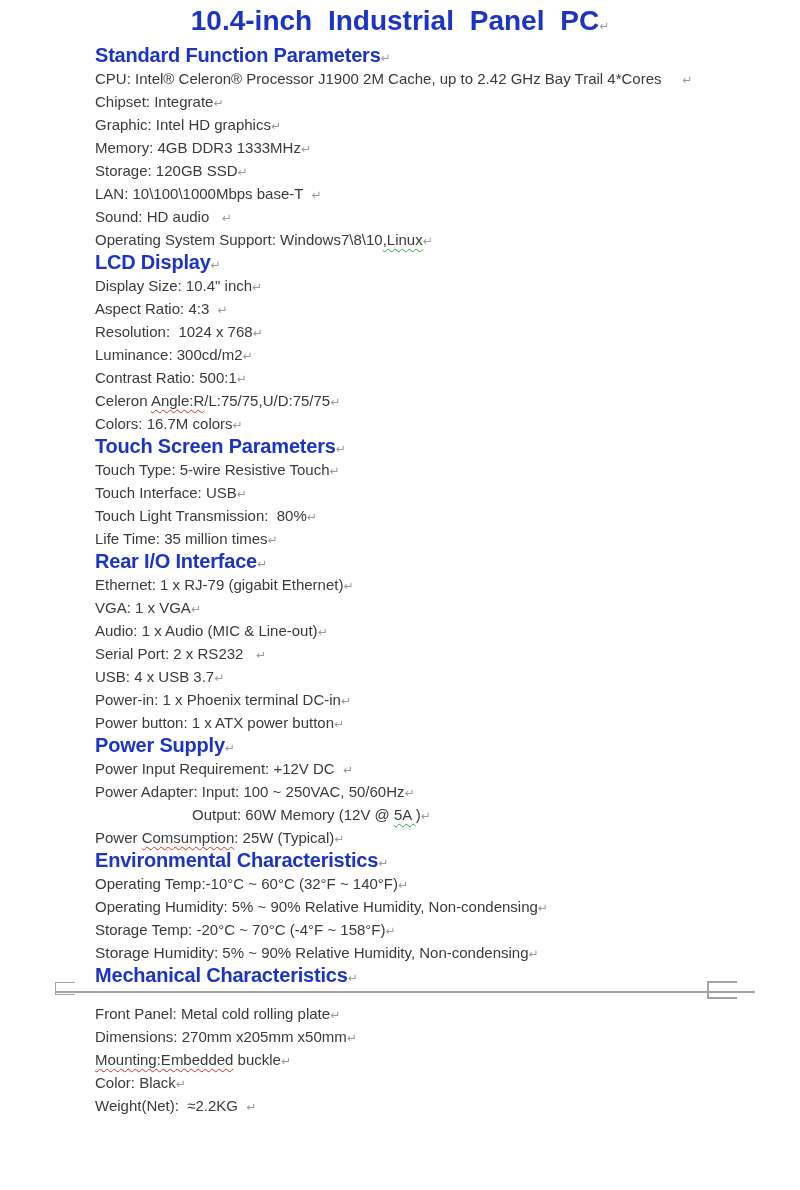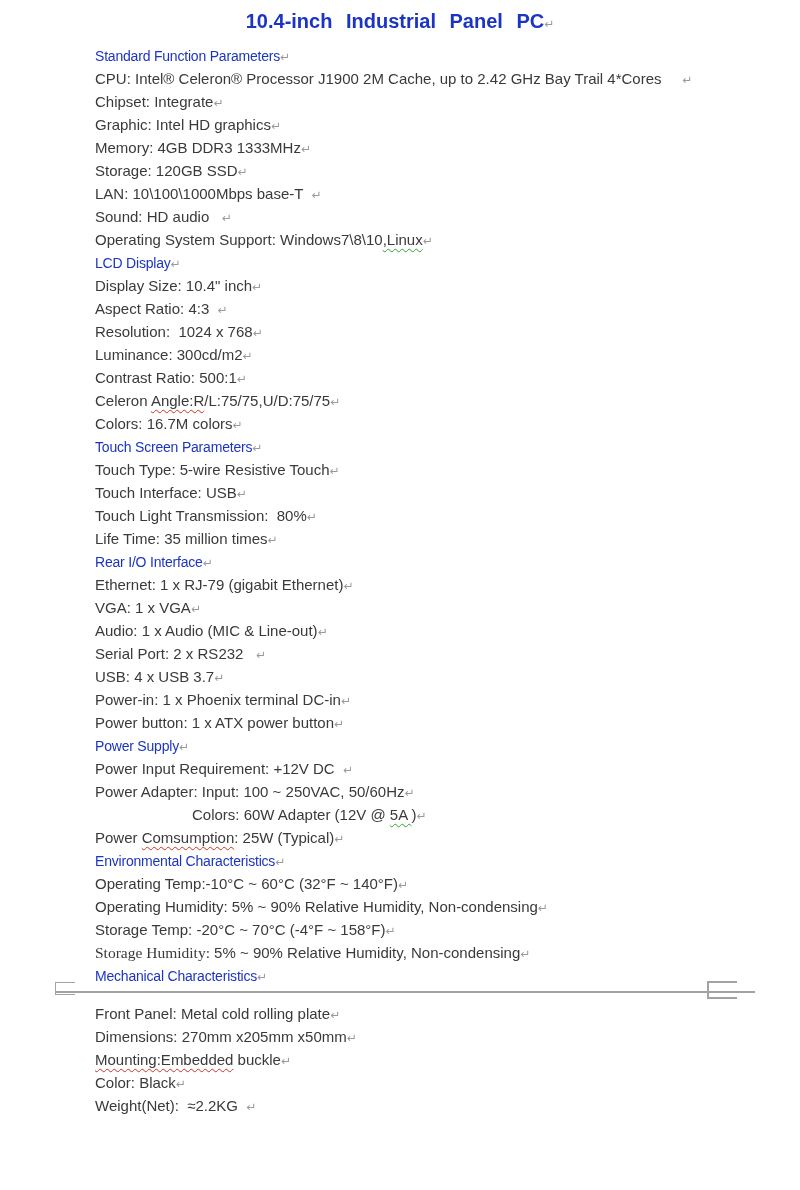--- a/index.html
+++ b/index.html
@@ -20,44 +20,44 @@
     font-family:"Liberation Sans",sans-serif;
     color:var(--body-color);
   }
   .title-row{
     height:44px;
     line-height:42px;
     text-align:center;
     white-space:pre;
   }
   .doc-title{
-    font-size:20px;
+    font-size:28px;
     font-weight:bold;
     color:var(--accent);
     word-spacing:8px;
     letter-spacing:0px;
   }
   .content{
     padding-left:95px;
     padding-right:30px;
   }
   .line{
     height:23px;
     line-height:23px;
     font-size:15px;
     white-space:pre;
   }
   .heading-text{
-    font-size:14px;
-    font-weight:normal;
+    font-size:20px;
+    font-weight:bold;
     color:var(--accent);
     letter-spacing:-0.2px;
   }
   .seg{white-space:pre;}
-  .serif{font-family:Liberation Serif, serif;font-size:15.5px;}
+  .serif{font-family:Liberation Sans, sans-serif;font-size:15.5px;}
   .u-red{
     text-decoration:underline;
     text-decoration-style:wavy;
     text-decoration-color:var(--sq-red);
     text-decoration-thickness:1px;
     text-underline-offset:3px;
   }
   .u-green{
     text-decoration:underline;
     text-decoration-style:wavy;
@@ -136,21 +136,21 @@
       <div class="line"><span class="seg">Ethernet: 1 x RJ-79 (gigabit Ethernet)</span><span class="ret">↵</span></div>
       <div class="line"><span class="seg">VGA: 1 x VGA</span><span class="ret">↵</span></div>
       <div class="line"><span class="seg">Audio: 1 x Audio (MIC &amp; Line-out)</span><span class="ret">↵</span></div>
       <div class="line"><span class="seg">Serial Port: 2 x RS232   </span><span class="ret">↵</span></div>
       <div class="line"><span class="seg">USB: 4 x USB 3.7</span><span class="ret">↵</span></div>
       <div class="line"><span class="seg">Power-in: 1 x Phoenix terminal DC-in</span><span class="ret">↵</span></div>
       <div class="line"><span class="seg">Power button: 1 x ATX power button</span><span class="ret">↵</span></div>
       <div class="line"><span class="heading-text">Power Supply</span><span class="ret">↵</span></div>
       <div class="line"><span class="seg">Power Input Requirement: +12V DC  </span><span class="ret">↵</span></div>
       <div class="line"><span class="seg">Power Adapter: Input: 100 ~ 250VAC, 50/60Hz</span><span class="ret">↵</span></div>
-      <div class="line indent"><span class="seg">Colors: 60W Adapter (12V @ </span><span class="seg u-green">5A </span><span class="seg">)</span><span class="ret">↵</span></div>
+      <div class="line indent"><span class="seg">Output: 60W Memory (12V @ </span><span class="seg u-green">5A </span><span class="seg">)</span><span class="ret">↵</span></div>
       <div class="line"><span class="seg">Power </span><span class="seg u-red">Comsumption</span><span class="seg">: 25W (Typical)</span><span class="ret">↵</span></div>
       <div class="line"><span class="heading-text">Environmental Characteristics</span><span class="ret">↵</span></div>
       <div class="line"><span class="seg">Operating Temp:-10°C ~ 60°C (32°F ~ 140°F)</span><span class="ret">↵</span></div>
       <div class="line"><span class="seg">Operating Humidity: 5% ~ 90% Relative Humidity, Non-condensing</span><span class="ret">↵</span></div>
       <div class="line"><span class="seg">Storage Temp: -20°C ~ 70°C (-4°F ~ 158°F)</span><span class="ret">↵</span></div>
       <div class="line"><span class="seg serif">Storage Humidity:</span><span class="seg"> 5% ~ 90% Relative Humidity, Non-condensing</span><span class="ret">↵</span></div>
       <div class="line"><span class="heading-text">Mechanical Characteristics</span><span class="ret">↵</span></div>
       <div class="page-break">
         <div class="pb-line"></div>
         <div class="pb-left"></div>

